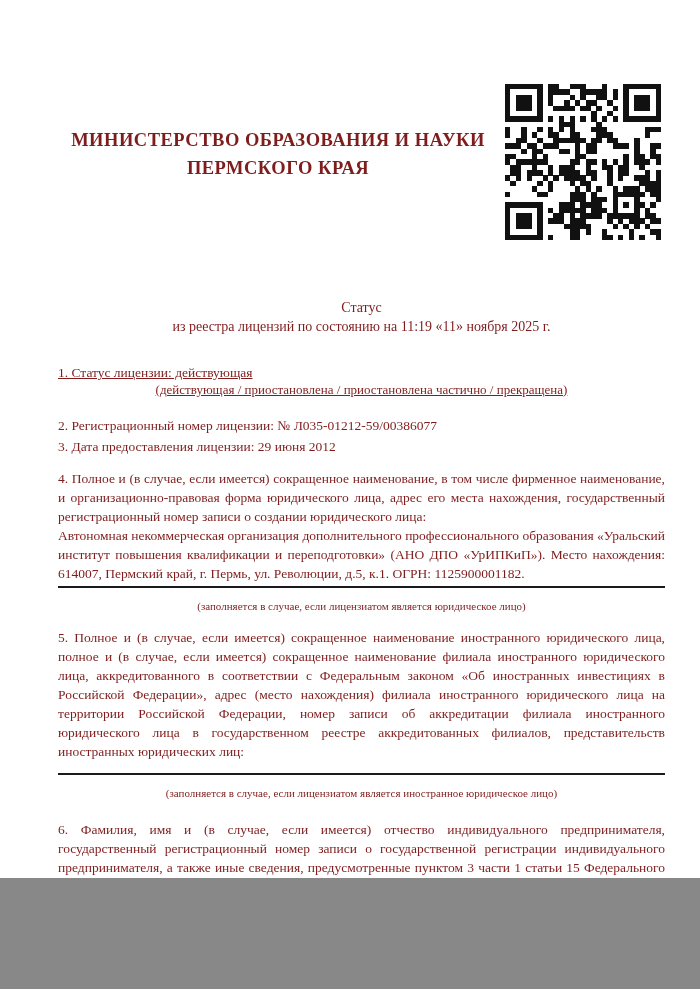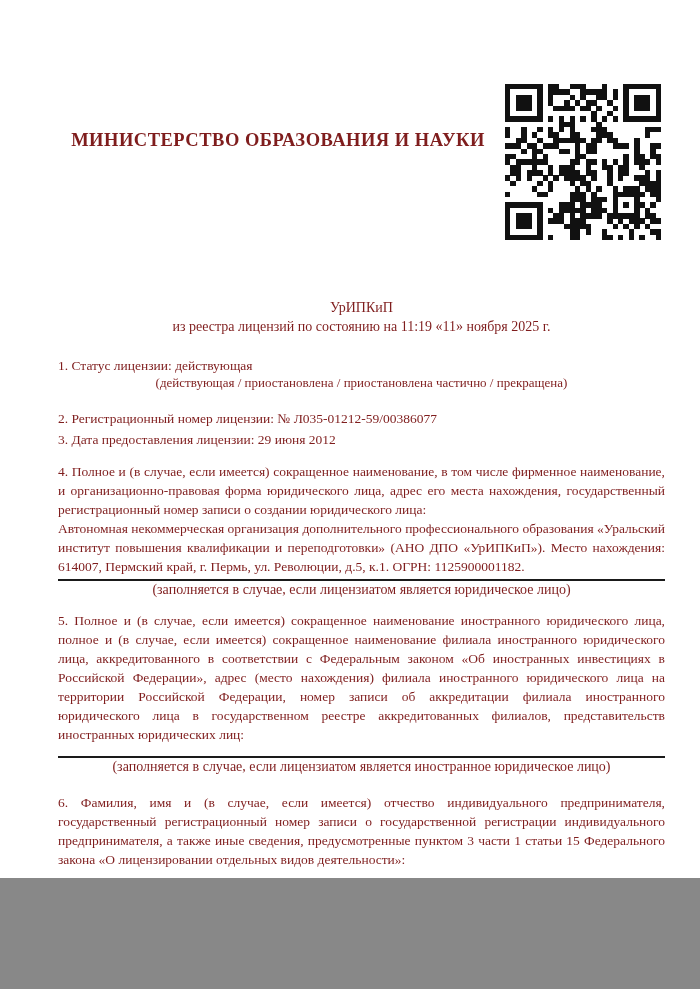--- a/index.html
+++ b/index.html
@@ -50,62 +50,63 @@
   .qr svg { display: block; width: 156px; height: 156px; }
   
   .doc-title {
     margin-top: 298px;
     text-align: center;
     font-size: 14px;
     line-height: 19px;
   }
   
   .item { font-size: 13.5px; line-height: 19px; }
-  .it1 { margin-top: 20px; }
+  .it1 { margin-top: 27px; text-decoration: underline; }
   .it2 { margin-top: 19px; }
   .it3 { margin-top: 2px; }
   .it4 { margin-top: 13px; }
   .it5 { margin-top: 14px; }
   .it6 { margin-top: 19px; }
   .it7 { margin-top: 15px; }
   .just { text-align: justify; }
   .small-caption {
     font-size: 13px;
     line-height: 15px;
     text-align: center;
   }
   .rule {
     border-top: 2px solid #1a1a1a;
     height: 0;
   }
   .rule4 { margin-top: 3px; }
   .rule5 { margin-top: 12px; }
   .rule6 { margin-top: 17px; }
   .rule-caption {
-    font-size: 14px;
+    font-size: 11px;
     line-height: 15px;
     text-align: center;
-    margin-top: 1px;
+    margin-top: 11px;
   }
   .page-number {
     position: absolute;
     left: 0;
     top: 925px;
     width: 700px;
     text-align: center;
     font-size: 13.5px;
   }
 </style>
 </head>
 <body>
 
 <div class="page">
 
   <div class="ministry">
     <div>МИНИСТЕРСТВО ОБРАЗОВАНИЯ И НАУКИ</div>
+    <div>ПЕРМСКОГО КРАЯ</div>
   </div>
 
   <div class="qr" id="qr-box">
       <svg viewBox="0 0 156 156" shape-rendering="crispEdges" fill="#111">
         <rect x="0.00" y="0.00" width="5.43" height="5.43"></rect>
         <rect x="5.38" y="0.00" width="5.43" height="5.43"></rect>
         <rect x="10.76" y="0.00" width="5.43" height="5.43"></rect>
         <rect x="16.14" y="0.00" width="5.43" height="5.43"></rect>
         <rect x="21.52" y="0.00" width="5.43" height="5.43"></rect>
         <rect x="26.90" y="0.00" width="5.43" height="5.43"></rect>
@@ -513,21 +514,21 @@
         <rect x="112.97" y="150.62" width="5.43" height="5.43"></rect>
         <rect x="123.72" y="150.62" width="5.43" height="5.43"></rect>
         <rect x="134.48" y="150.62" width="5.43" height="5.43"></rect>
         <rect x="150.62" y="150.62" width="5.43" height="5.43"></rect>
       </svg>
     </div>
 
   <div class="content">
 
     <div class="doc-title">
-      <div>УрИПКиП</div>
+      <div>Статус</div>
       <div>из реестра лицензий по состоянию на 11:19 «11» ноября 2025 г.</div>
     </div>
 
     <div class="item it1">
       <div>1. Статус лицензии: действующая</div>
       <div class="small-caption">(действующая / приостановлена / приостановлена частично / прекращена)</div>
     </div>
 
     <div class="item it2">2. Регистрационный номер лицензии: № Л035-01212-59/00386077</div>
 

